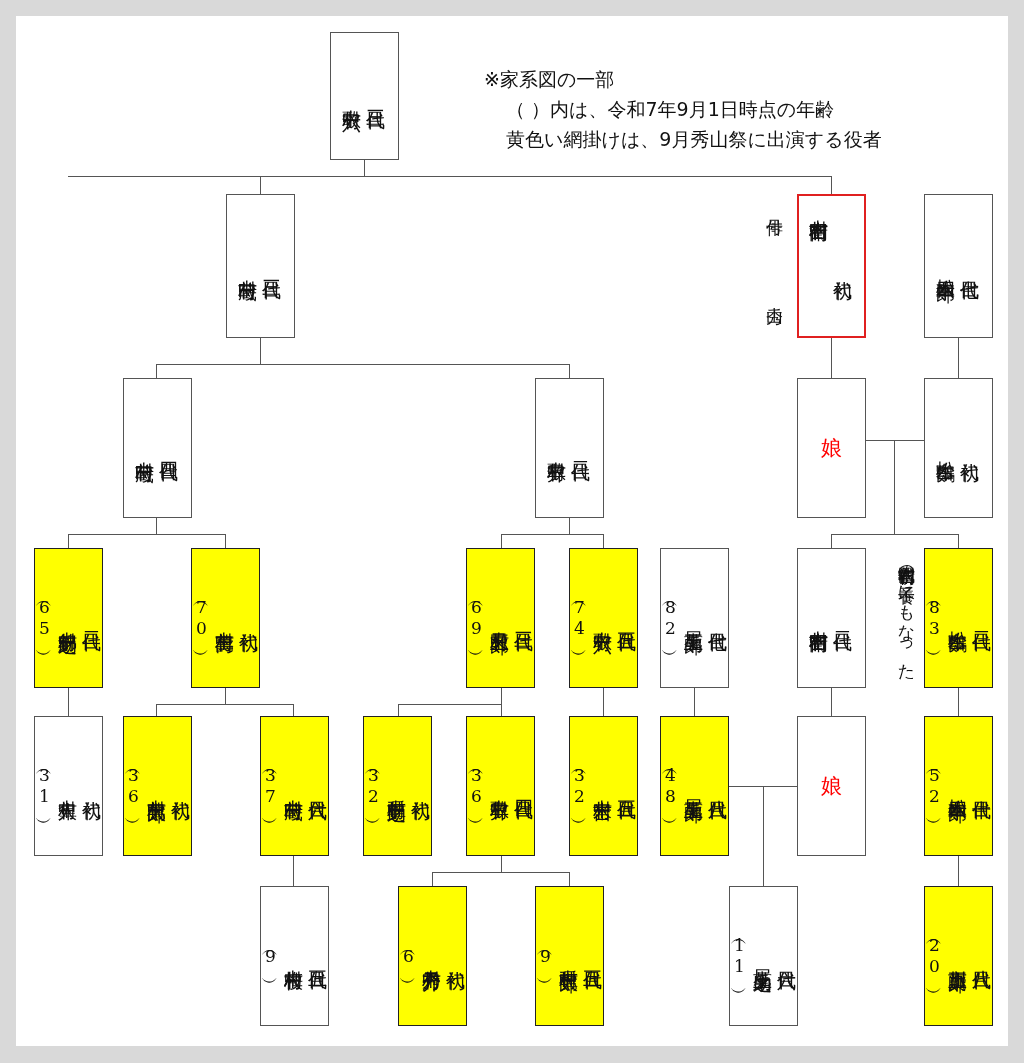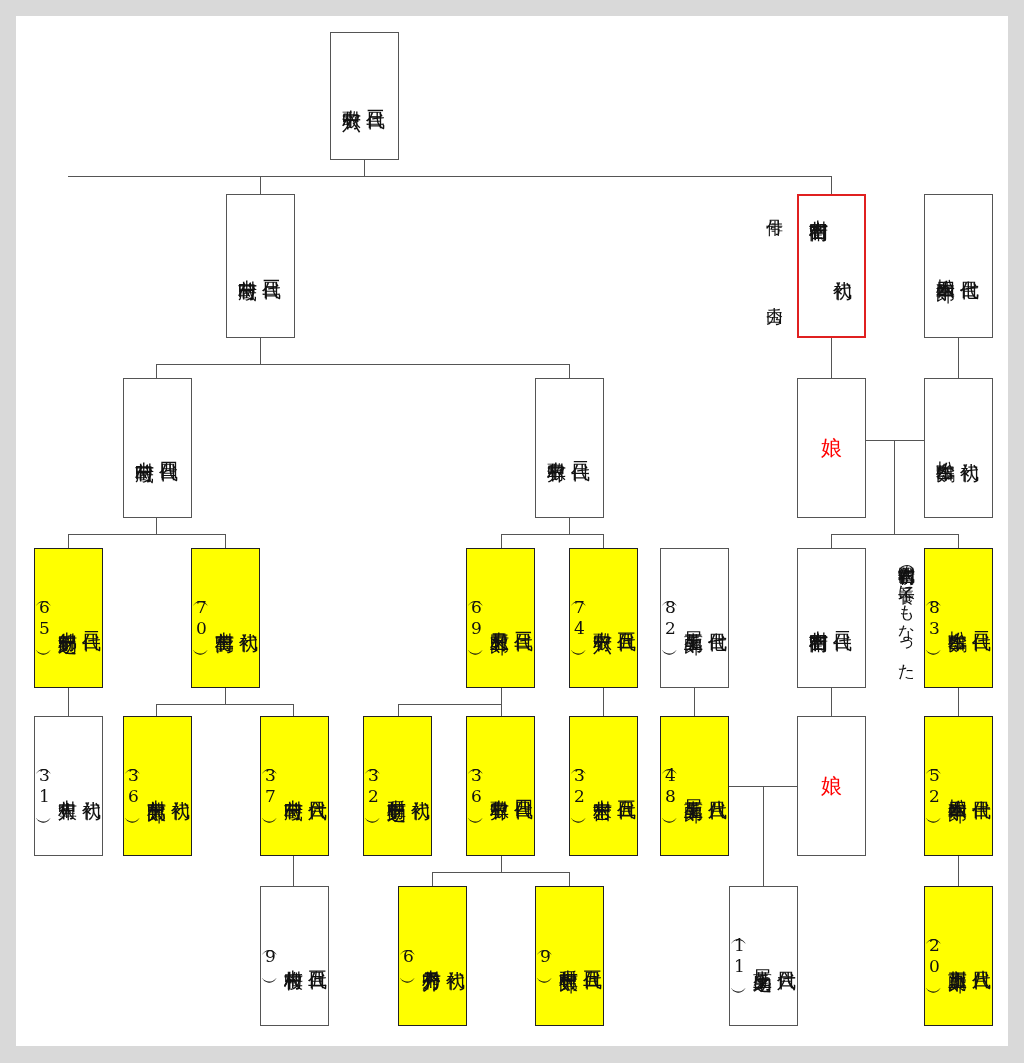--- a/index.html
+++ b/index.html
@@ -36,20 +36,25 @@
   }
   .legend div { white-space: nowrap; }
   .hl { position: absolute; height: 1px; background: #555; }
   .vl { position: absolute; width: 1px; background: #555; }
 </style>
 </head>
 <body>
 
 <div class="page">
 
+  <div class="legend">
+    <div>※家系図の一部</div>
+    <div style="padding-left:22px">（ ）内は、令和7年9月1日時点の年齢</div>
+    <div style="padding-left:22px">黄色い網掛けは、9月秀山祭に出演する役者</div>
+  </div>
 
   <div class="vl" style="left:348px;top:144px;height:16px"></div>
   <div class="hl" style="left:52px;top:160px;width:764px"></div>
   <div class="vl" style="left:244px;top:160px;height:18px"></div>
   <div class="vl" style="left:815px;top:160px;height:18px"></div>
 
   <div class="vl" style="left:244px;top:322px;height:26px"></div>
   <div class="hl" style="left:140px;top:348px;width:414px"></div>
   <div class="vl" style="left:140px;top:348px;height:14px"></div>
   <div class="vl" style="left:553px;top:348px;height:14px"></div>

